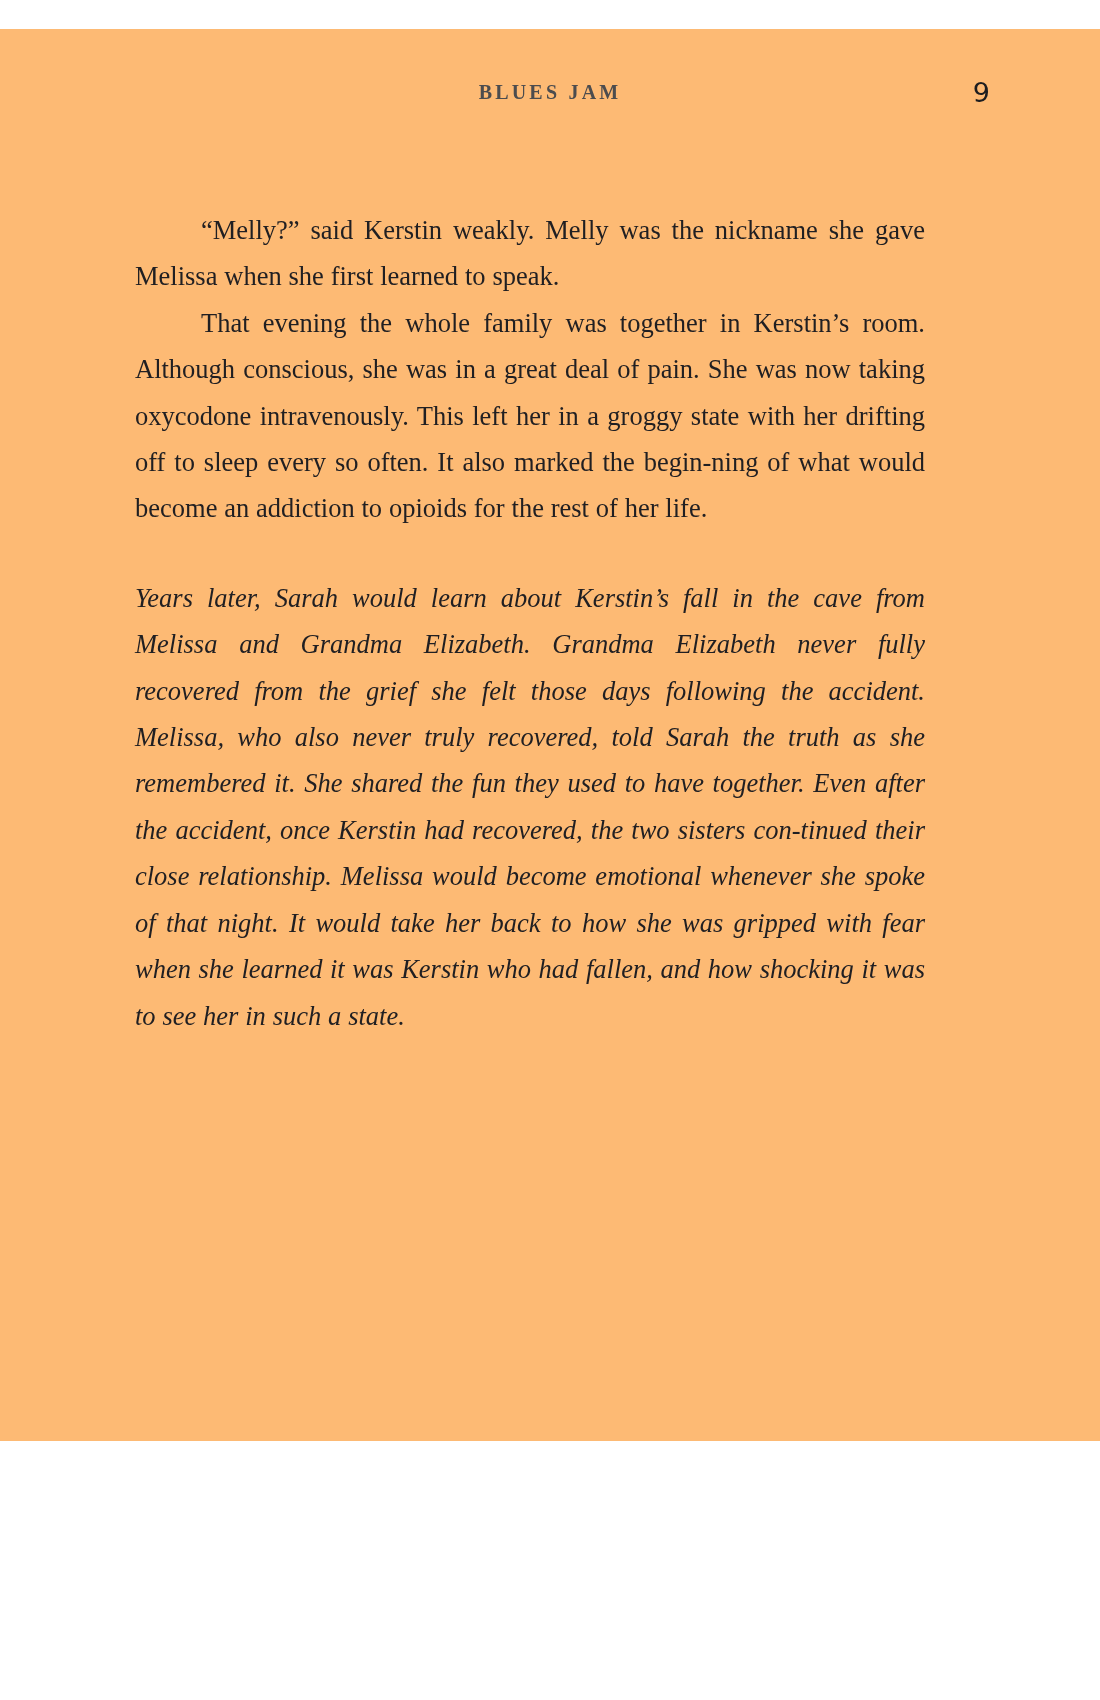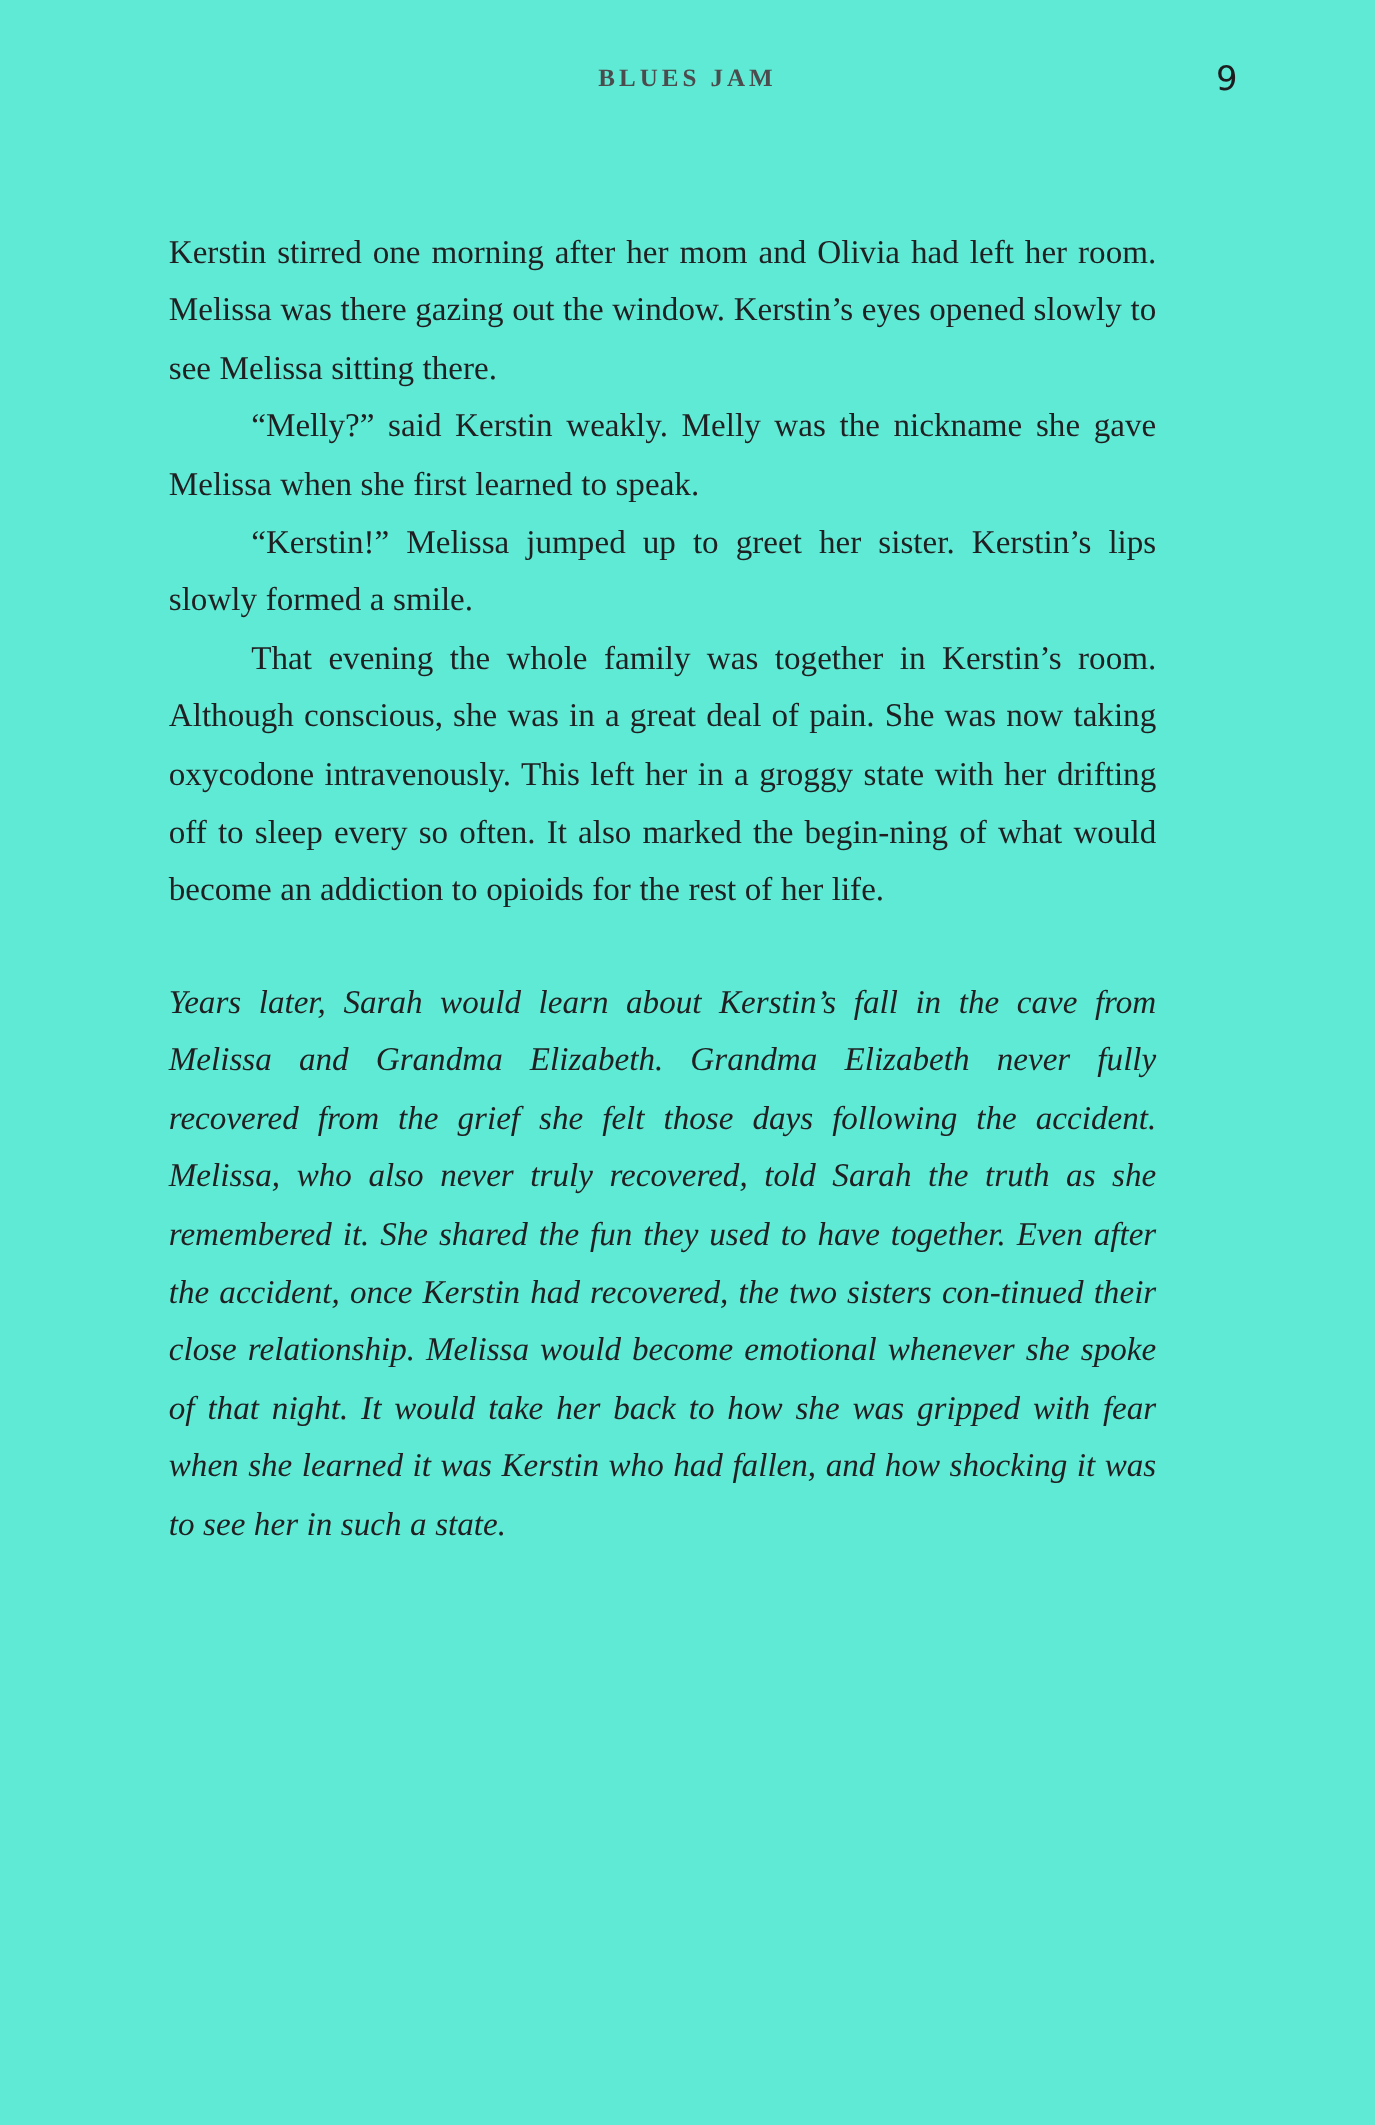--- a/index.html
+++ b/index.html
@@ -5,24 +5,25 @@
 <style>
   html, body {
     margin: 0;
     padding: 0;
     background: #ffffff;
   }
 
   .page {
     position: relative;
     width: 1100px;
-    height: 1700px;
-    background: #5eead4;
+    height: 1412px;
+    background: #fdba74;
     overflow: hidden;
     box-sizing: border-box;
+    margin-top: 29px;
   }
 
   
   .running-head {
     position: absolute;
     top: 52px;
     left: 135px;
     right: 135px;
     height: 36px;
     display: flex;
@@ -91,20 +92,18 @@
 
 <div class="page">
 
   <div class="running-head">
     <span class="running-title">Blues Jam</span>
   </div>
 
   <div class="folio">9</div>
 
   <div class="text-block">
-    <p class="para noindent">Kerstin stirred one morning after her mom and Olivia had left her room. Melissa was there gazing out the window. Kerstin’s eyes opened slowly to see Melissa sitting there.</p>
     <p class="para indent">“Melly?” said Kerstin weakly. Melly was the nickname she gave Melissa when she first learned to speak.</p>
-    <p class="para indent">“Kerstin!” Melissa jumped up to greet her sister. Kerstin’s lips slowly formed a smile.</p>
     <p class="para indent">That evening the whole family was together in Kerstin’s room. Although conscious, she was in a great deal of pain. She was now taking oxycodone intravenously. This left her in a groggy state with her drifting off to sleep every so often. It also marked the begin-ning of what would become an addiction to opioids for the rest of her life.</p>
     <p class="para noindent section-start">Years later, Sarah would learn about Kerstin’s fall in the cave from Melissa and Grandma Elizabeth. Grandma Elizabeth never fully recovered from the grief she felt those days following the accident. Melissa, who also never truly recovered, told Sarah the truth as she remembered it. She shared the fun they used to have together. Even after the accident, once Kerstin had recovered, the two sisters con-tinued their close relationship. Melissa would become emotional whenever she spoke of that night. It would take her back to how she was gripped with fear when she learned it was Kerstin who had fallen, and how shocking it was to see her in such a state.</p>
   </div>
 
 </div>
 
 </body></html>

